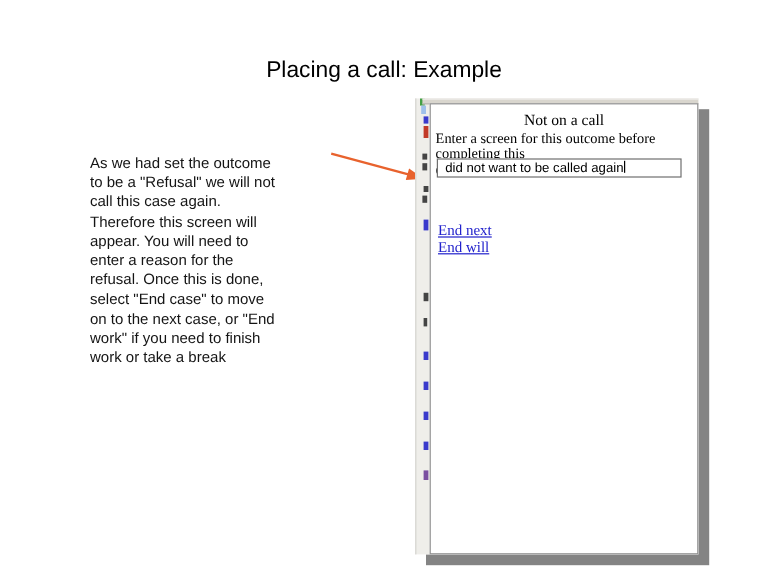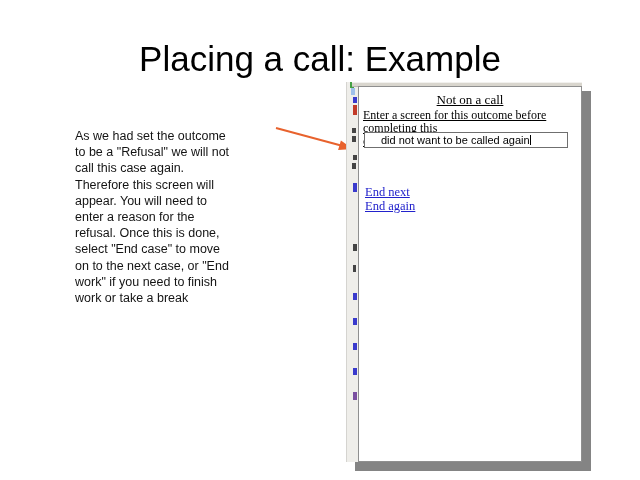--- a/index.html
+++ b/index.html
@@ -9,21 +9,21 @@
     background:#ffffff;
     overflow:hidden;
     font-family:"Liberation Sans", sans-serif;
   }
 
   
   .slide-title {
     position:absolute;
     left:0; top:42px; width:640px;
     text-align:center;
-    font-size:35px;
+    font-size:19px;
     line-height:34px;
     color:#000000;
   }
 
   
   .body-text {
     position:absolute;
     left:75px; top:128px; width:200px;
     font-size:12.5px;
     line-height:16.2px;
@@ -71,21 +71,20 @@
   
   .panel {
     position:absolute;
     left:12px; top:4px;
     width:224px; height:376px;
     background:#ffffff;
     border:1px solid #8f8f8f;
     box-sizing:border-box;
     font-family:"Liberation Serif", serif;
     color:#000000;
-    text-decoration:underline;
   }
   .panel-heading {
     margin:6px 2px 0 2px;
     text-align:center;
     font-size:13px;
     line-height:13px;
   }
   .panel-instruction {
     margin:3px 2px 0 4px;
     font-size:12px;
@@ -95,21 +94,21 @@
   .textbox {
     position:absolute;
     left:5px; top:45px;
     width:204px; height:16px;
     background:#ffffff;
     border:1px solid #6f6f6f;
     box-sizing:border-box;
     font-family:"Liberation Sans", sans-serif;
     font-size:11px;
     line-height:14px;
-    padding-left:16px;
+    padding-left:6px;
     white-space:nowrap;
     overflow:hidden;
   }
   .caret {
     display:inline-block;
     width:1px; height:10px;
     background:#000;
     vertical-align:-1px;
   }
   .links {
@@ -172,17 +171,17 @@
 
   <div class="panel">
     <div class="panel-heading">Not on a call</div>
     <div class="panel-instruction">Enter a screen for this outcome before completing this
 case:</div>
 
     <div class="textbox"><span>did not want to be called again</span><span class="caret"></span></div>
 
     <div class="links">
       <a class="panel-link">End next</a>
-      <a class="panel-link">End again</a>
+      <a class="panel-link">End will</a>
     </div>
   </div>
 
 </div>
 
 </body></html>

